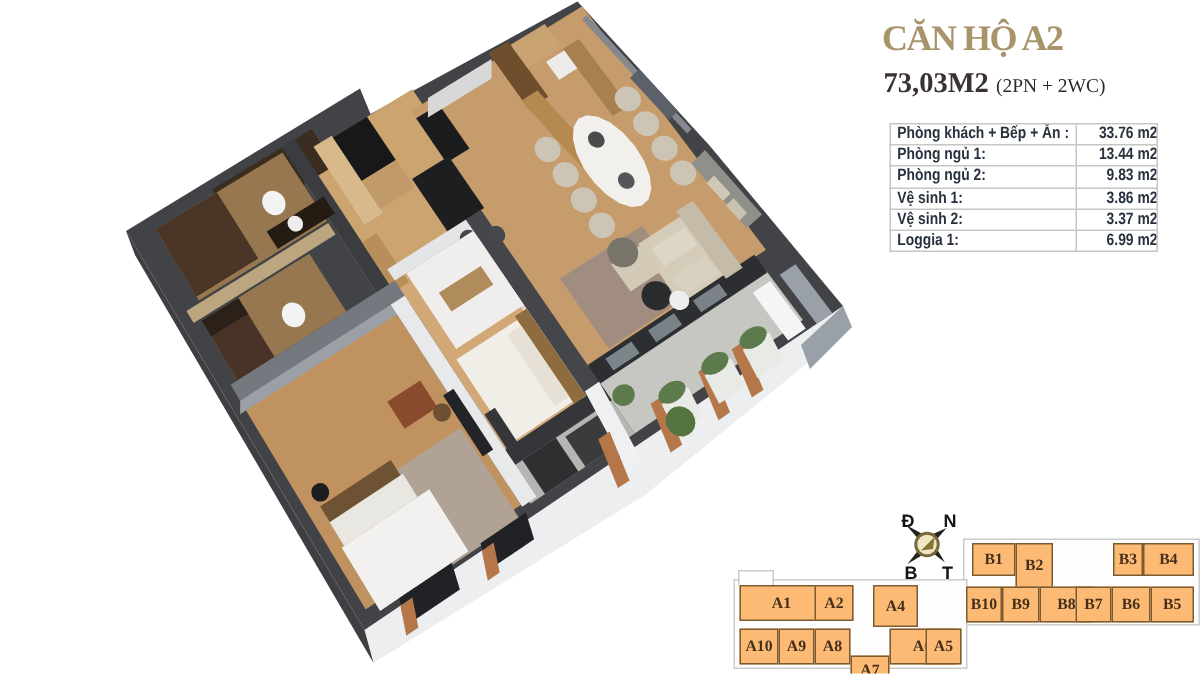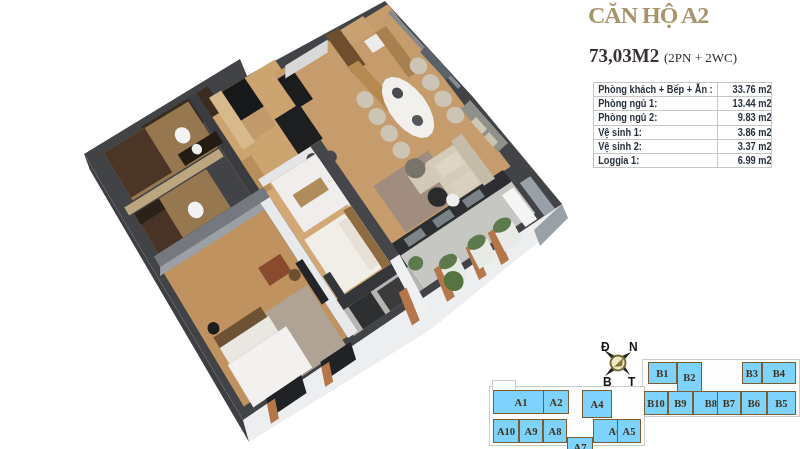--- a/index.html
+++ b/index.html
@@ -1,31 +1,31 @@
 <!DOCTYPE html>
 <html><head><meta charset="utf-8">
 <style>
 html,body{margin:0;padding:0;}
 body{width:800px;height:449px;position:relative;background:#fff;overflow:hidden;
  font-family:"Liberation Sans",sans-serif;}
 .abs{position:absolute;}
-#title{left:588px;top:3px;color:#a8946a;font-family:"Liberation Serif",serif;
+#title{left:588px;top:14px;color:#a8946a;font-family:"Liberation Serif",serif;
  font-size:24px;line-height:24px;letter-spacing:-1px;font-weight:bold;}
 #sub{left:589px;top:46px;color:#3a3231;font-family:Liberation Serif, serif;
  font-size:19px;line-height:19px;font-weight:bold;}
 #sub span{font-size:13px;font-weight:normal;color:#2e2a2a;}
 table{border-collapse:collapse;table-layout:fixed;width:176px;}
 #areas{left:593px;top:82px;}
 #areas td{border:1px solid #c6c6c6;font-size:11px;font-weight:bold;color:#27313e;
  height:13.2px;line-height:11px;white-space:nowrap;padding:0;overflow:hidden;}
 #areas td.l{width:123px;}
 #areas td.l div{width:146px;transform:scaleX(0.84);transform-origin:0 50%;padding-left:5px;}
 #areas td.r{width:53px;}
 #areas td.r div{width:59px;transform:scaleX(0.84);transform-origin:100% 50%;text-align:right;padding-right:4px;margin-left:-6px;}
-.unit{position:absolute;background:#7dd3fc;border:1px solid #7b5c32;box-sizing:border-box;
+.unit{position:absolute;background:#fdba74;border:1px solid #7b5c32;box-sizing:border-box;
  color:#44301a;font-weight:bold;font-family:"Liberation Serif",serif;font-size:10.5px;
  display:flex;align-items:center;justify-content:center;}
 .grp{position:absolute;background:#fdfdfd;border:1px solid #cbcbcb;box-sizing:border-box;}
 </style></head>
 <body>
 
 <div class="abs" style="left:0;top:0"><svg width="800" height="449" viewBox="0 0 800 449">
 
 <polygon points="243.0,420.0 562.0,204.0 568.0,218.0 430.0,330.0 249.0,442.0" fill="#eceef0"></polygon>
 

